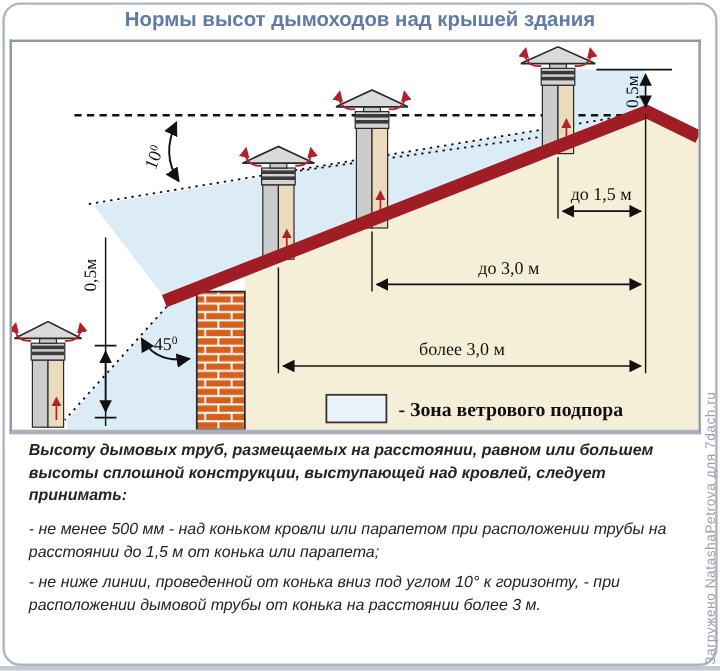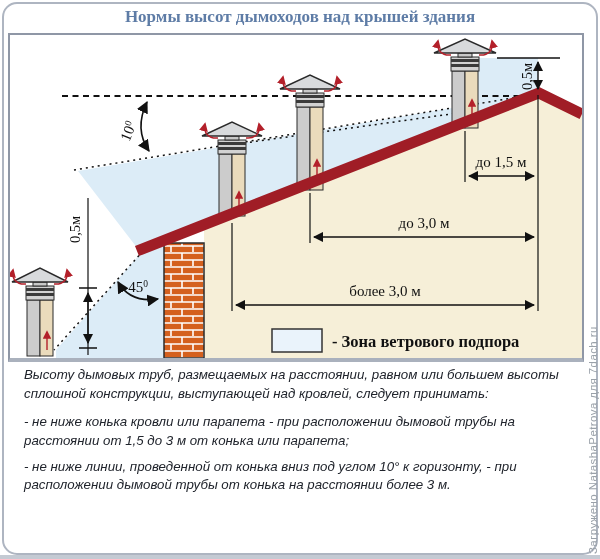--- a/index.html
+++ b/index.html
@@ -2,27 +2,27 @@
 <html><head>
 <meta charset="utf-8">
 <style>
   html,body{margin:0;padding:0;}
   .page{position:relative;width:600px;height:559px;background:#ffffff;overflow:hidden;
         font-family:"Liberation Sans",sans-serif;}
   .frame{position:absolute;left:2px;top:2px;right:2px;bottom:4px;border:2px solid #aeb5c1;
          border-radius:15px;pointer-events:none;}
   .bottom-bar{position:absolute;left:0;right:0;bottom:0;height:4px;background:#c4cad3;}
   .title{position:absolute;top:7px;left:0;width:100%;text-align:center;
-         font-family:Liberation Serif, serif;font-weight:bold;font-size:17px;color:#5e7ca6;}
+         font-family:Liberation Sans, sans-serif;font-weight:bold;font-size:17px;color:#5e7ca6;}
   .diagram-box{position:absolute;left:8px;top:33px;width:572px;height:323px;
                border:2px solid #8f97a6;border-bottom:4px solid #aab1bd;background:#ffffff;}
   .notes{position:absolute;left:24px;top:366px;width:548px;color:#20242c;
          font-style:italic;font-size:13.3px;line-height:1.42;}
   .notes p{margin:0 0 7px 0;}
-  .notes .intro{margin-bottom:9px;}
+  .notes .intro{margin-bottom:9px;font-weight:bold;}
   .watermark{position:absolute;right:1px;top:150px;height:404px;writing-mode:vertical-rl;
              transform:rotate(180deg);font-size:11.5px;color:#9aa1a9;letter-spacing:.4px;
              text-align:left;}
   svg text{font-family:"Liberation Serif",serif;fill:#111111;}
 </style>
 </head>
 <body>
 
 <div class="page">
   <div class="frame"></div>
@@ -151,21 +151,21 @@
 
       <g>
         <rect x="272" y="329" width="50" height="23" fill="#eaf3fb" stroke="#333" stroke-width="1.5"></rect>
         <text x="332" y="347" font-size="16.5" font-weight="bold" fill="#9e2430">- Зона ветрового подпора</text>
       </g>
     </svg>
   </div>
 
   <div class="notes">
     <p class="intro">Высоту дымовых труб, размещаемых на расстоянии, равном или большем высоты сплошной конструкции, выступающей над кровлей, следует принимать:</p>
-    <p>- не ниже конька кровли или парапета - при расположении дымовой трубы на расстоянии от 1,5 до 3 м от конька или парапета;</p>
+    <p>- не менее 500 мм - над коньком кровли или парапетом при расположении трубы на расстоянии до 1,5 м от конька или парапета;</p>
     <p>- не ниже линии, проведенной от конька вниз под углом 10° к горизонту, - при расположении дымовой трубы от конька на расстоянии более 3 м.</p>
 
   </div>
 
   <div class="watermark">Загружено NatashaPetrova для 7dach.ru</div>
 
   <div class="bottom-bar"></div>
 </div>
 
 </body></html>

